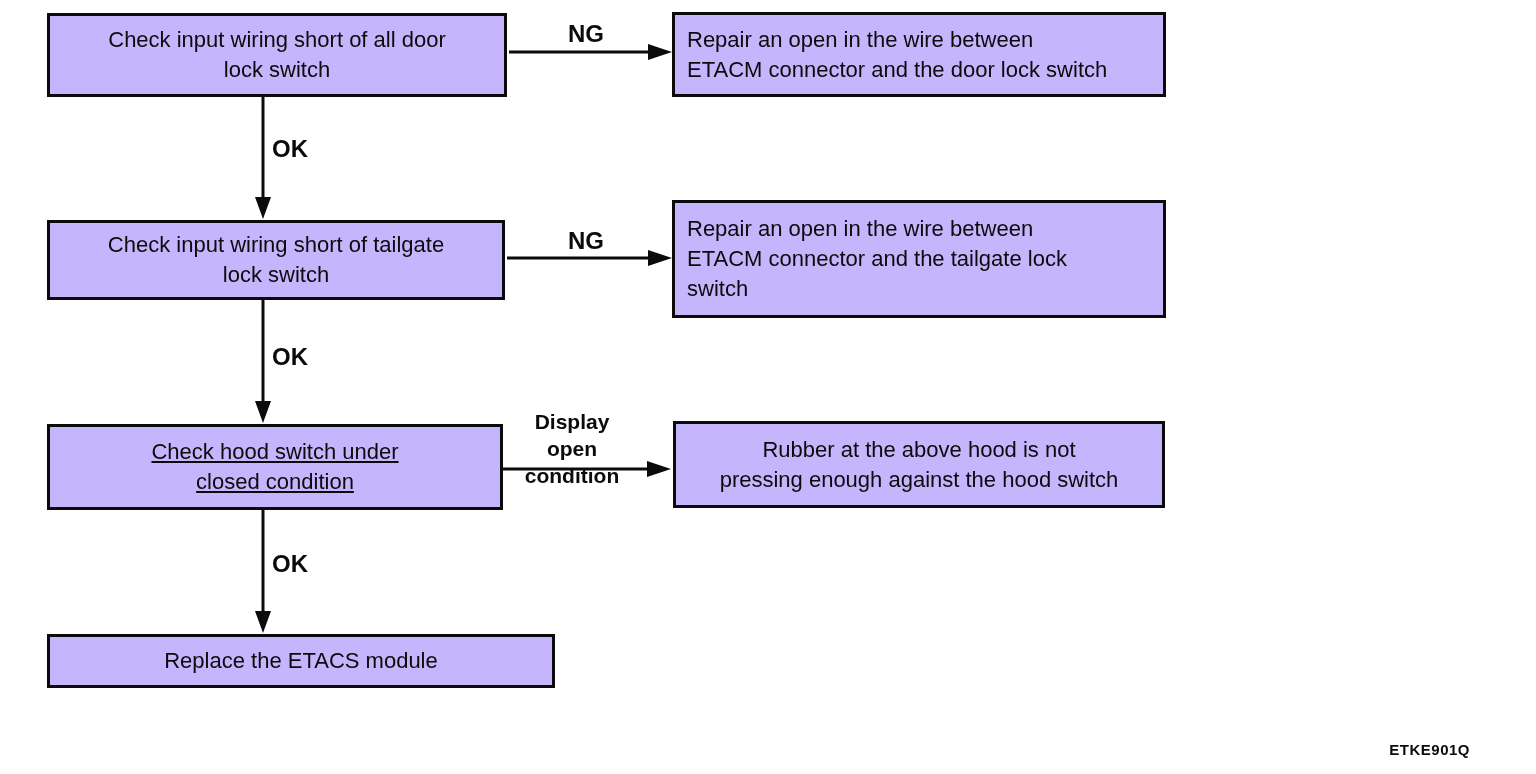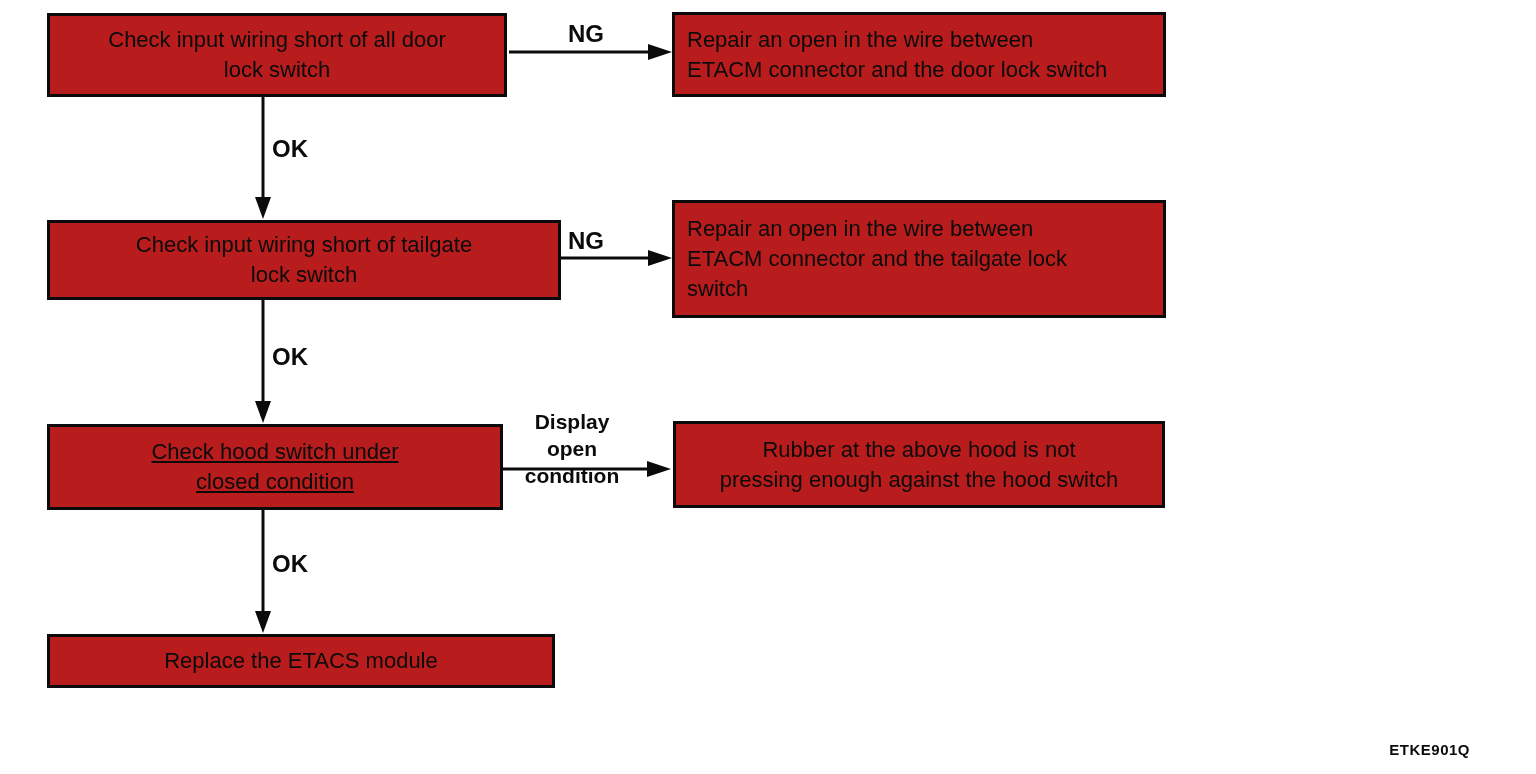--- a/index.html
+++ b/index.html
@@ -19,21 +19,21 @@
   .arrow-layer {
     position: absolute;
     left: 0;
     top: 0;
     width: 1536px;
     height: 774px;
   }
   .node {
     position: absolute;
     border: 3px solid #0b0b0b;
-    background: #b91c1c;
+    background: #c4b5fd;
     display: flex;
     align-items: center;
     justify-content: center;
     box-sizing: border-box;
     font-size: 22px;
     line-height: 30px;
     white-space: pre-line;
     text-align: center;
     padding: 4px 14px;
   }
@@ -95,21 +95,21 @@
 
     <g>
       <line x1="263" y1="510" x2="263" y2="615"></line>
       <polygon points="263,633 255,611 271,611"></polygon>
     </g>
   </svg>
 
   <div class="node" style="left:47px; top:13px; width:460px; height:84px;">Check input wiring short of all door
 lock switch</div>
 
-  <div class="node" style="left:47px; top:220px; width:514px; height:80px;">Check input wiring short of tailgate
+  <div class="node" style="left:47px; top:220px; width:458px; height:80px;">Check input wiring short of tailgate
 lock switch</div>
 
   <div class="node" style="left:47px; top:424px; width:456px; height:86px;text-decoration:underline;">Check hood switch under
 closed condition</div>
 
   <div class="node" style="left:47px; top:634px; width:508px; height:54px;">Replace the ETACS module</div>
 
   <div class="node left-align" style="left:672px; top:12px; width:494px; height:85px;">Repair an open in the wire between
 ETACM connector and the door lock switch</div>
 

